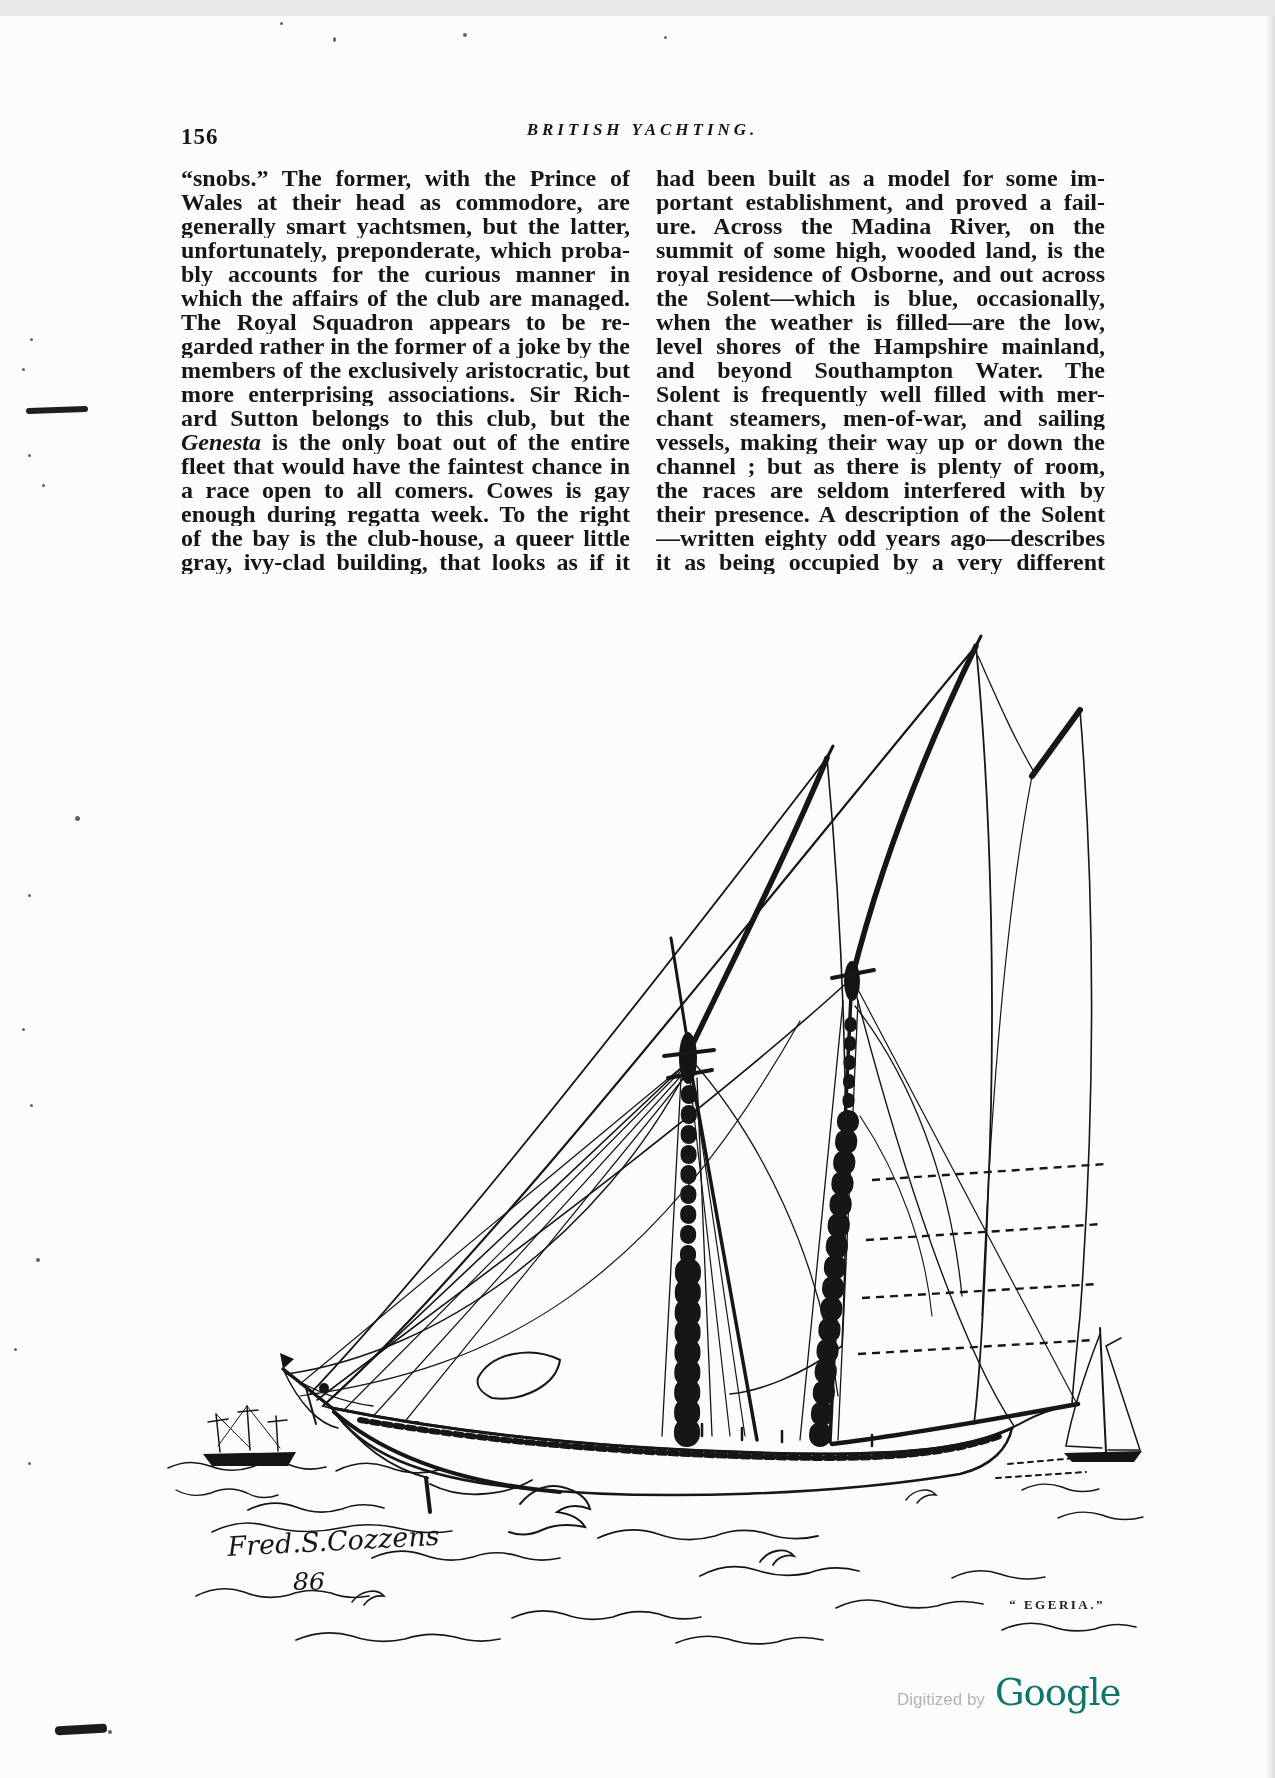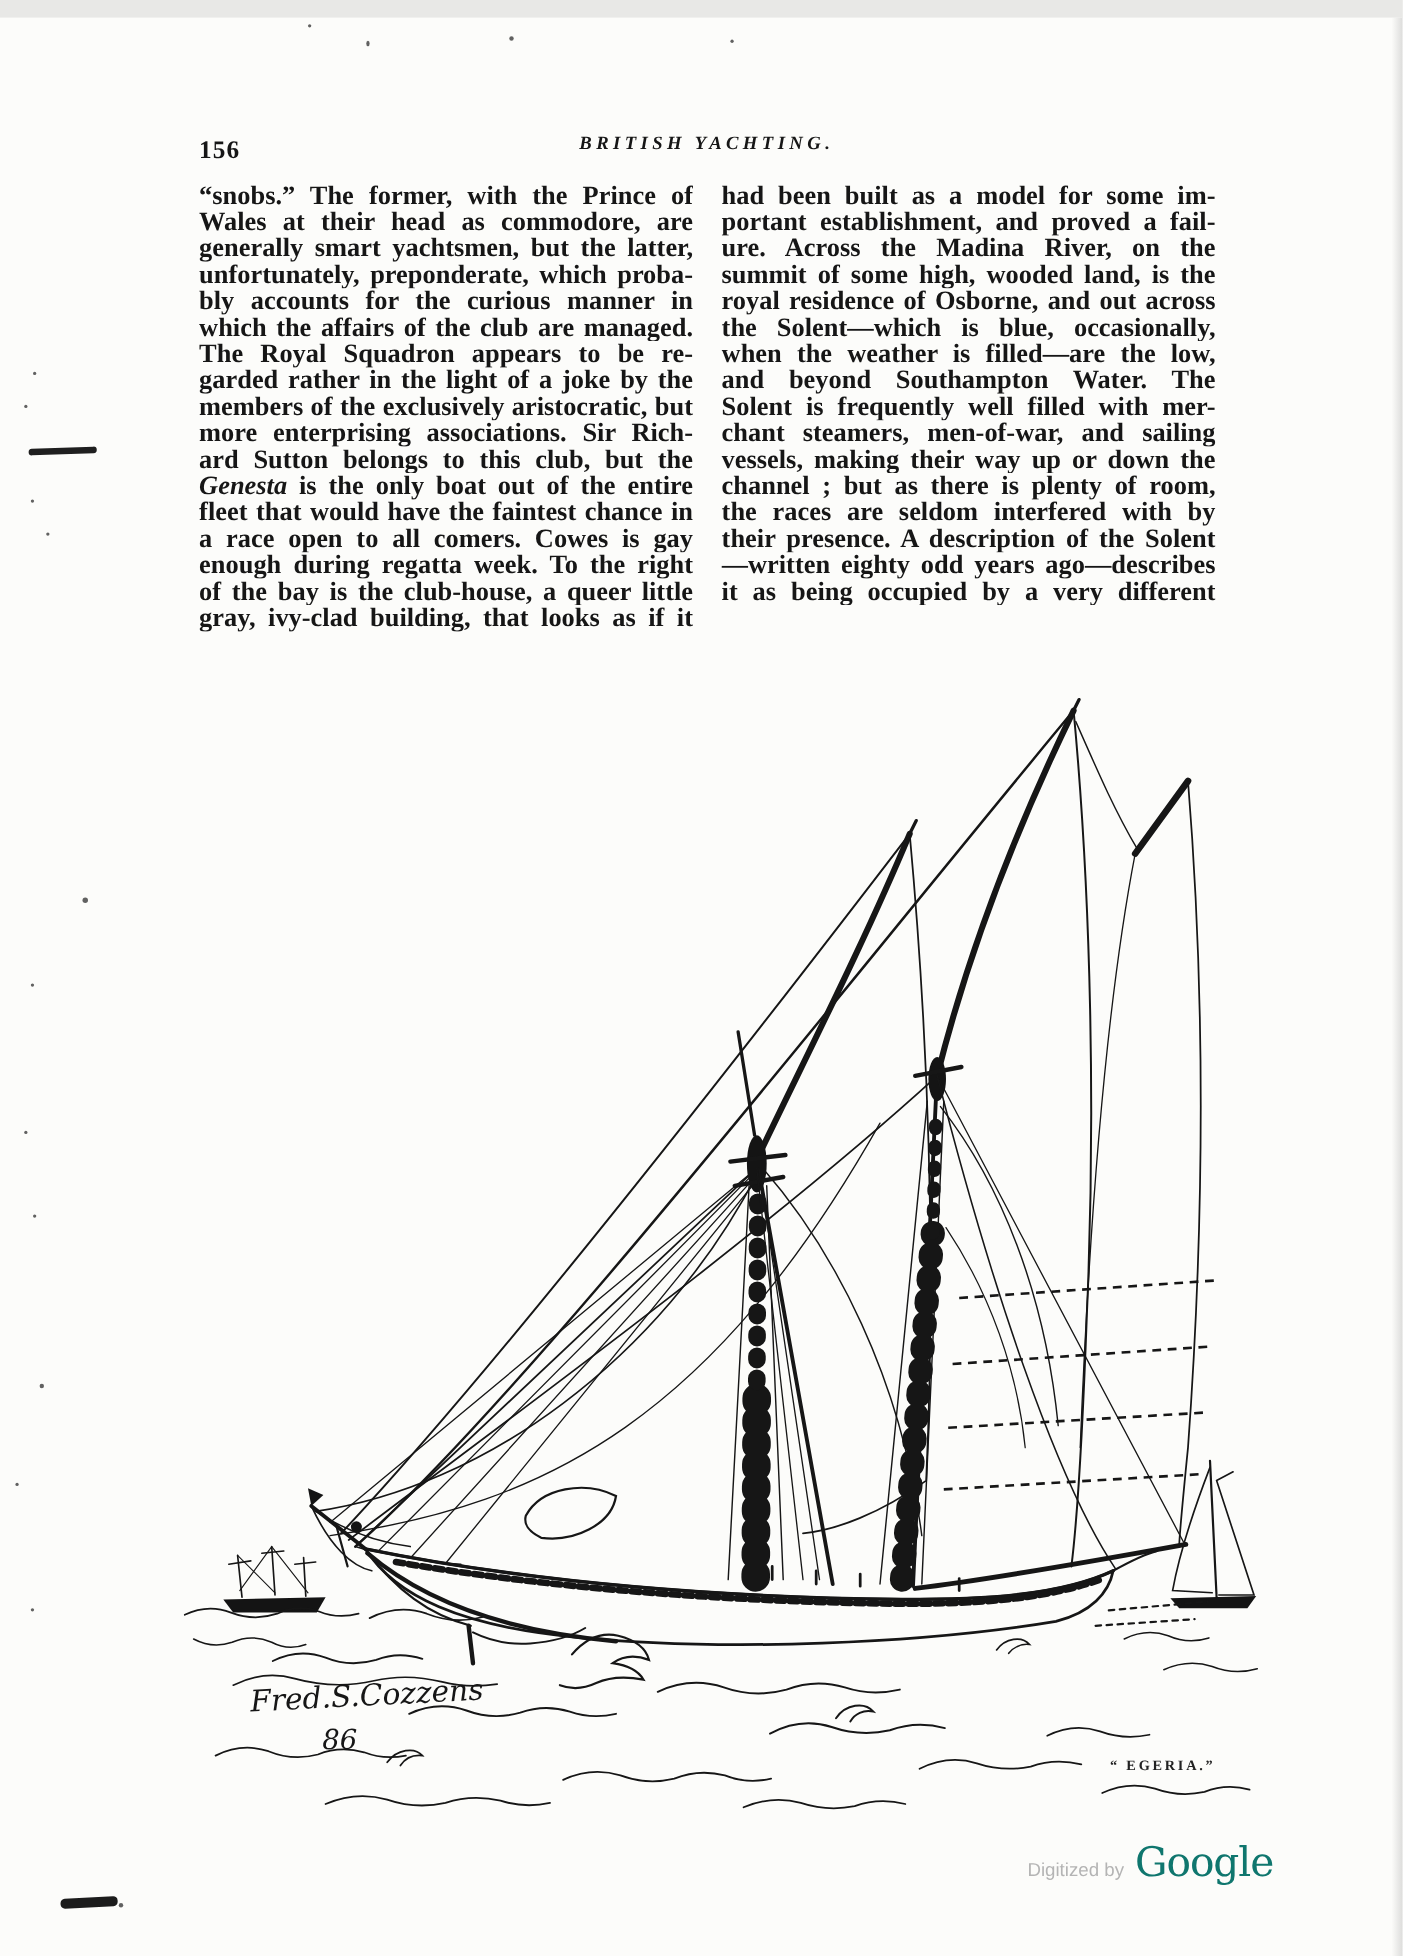--- a/index.html
+++ b/index.html
@@ -25,21 +25,21 @@
   .col-right { left:656px; }
   .tline { text-align:justify; text-align-last:justify; height:24px; overflow:hidden; }
   .tline i { font-style:italic; }
   
   .illo { position:absolute; left:0; top:556px; }
   .illo-caption {
     position:absolute; left:180px; top:1581px; width:925px; text-align:right;
     font-size:13px; font-weight:bold; letter-spacing:2.5px; color:#222;
   }
   
-  .watermark { position:absolute; left:934px; top:1655px; display:flex;
+  .watermark { position:absolute; left:897px; top:1655px; display:flex;
                align-items:baseline; gap:10px;justify-content:center; }
   .wm-prefix { font-family:"Liberation Sans","DejaVu Sans",sans-serif;
                font-size:17px; color:#b4b4b4; }
   .wm-logo   { font-family:"DejaVu Serif",serif; font-size:37px; color:#0f766e;
                letter-spacing:-1px; }
   
   .speck { position:absolute; background:#2e2e2e; border-radius:50%; opacity:.75; }
   .ink-dash { position:absolute; left:26px; top:391px; width:62px; height:6px;
               background:#1f1f1f; border-radius:3px; transform:rotate(-2deg); }
   .smudge { position:absolute; left:55px; top:1709px; width:52px; height:9px;
@@ -59,39 +59,40 @@
   <h1 class="booktitle">BRITISH YACHTING.</h1>
 
   <div class="col col-left">
       <div class="tline">“snobs.”  The former, with the Prince of</div>
       <div class="tline">Wales at their head as commodore, are</div>
       <div class="tline">generally smart yachtsmen, but the latter,</div>
       <div class="tline">unfortunately, preponderate, which proba-</div>
       <div class="tline">bly accounts for the curious manner in</div>
       <div class="tline">which the affairs of the club are managed.</div>
       <div class="tline">The Royal Squadron appears to be re-</div>
-      <div class="tline">garded rather in the light of a joke by the</div>
+      <div class="tline">garded rather in the former of a joke by the</div>
       <div class="tline">members of the exclusively aristocratic, but</div>
       <div class="tline">more enterprising associations.  Sir Rich-</div>
       <div class="tline">ard Sutton belongs to this club, but the</div>
       <div class="tline"><i>Genesta</i> is the only boat out of the entire</div>
       <div class="tline">fleet that would have the faintest chance in</div>
       <div class="tline">a race open to all comers.  Cowes is gay</div>
       <div class="tline">enough during regatta week.  To the right</div>
       <div class="tline">of the bay is the club-house, a queer little</div>
       <div class="tline">gray, ivy-clad building, that looks as if it</div>
     </div>
   <div class="col col-right">
       <div class="tline">had been built as a model for some im-</div>
       <div class="tline">portant establishment, and proved a fail-</div>
       <div class="tline">ure.  Across the Madina River, on the</div>
       <div class="tline">summit of some high, wooded land, is the</div>
       <div class="tline">royal residence of Osborne, and out across</div>
       <div class="tline">the Solent—which is blue, occasionally,</div>
       <div class="tline">when the weather is filled—are the low,</div>
+      <div class="tline">level shores of the Hampshire mainland,</div>
       <div class="tline">and beyond Southampton Water.  The</div>
       <div class="tline">Solent is frequently well filled with mer-</div>
       <div class="tline">chant steamers, men-of-war, and sailing</div>
       <div class="tline">vessels, making their way up or down the</div>
       <div class="tline">channel ; but as there is plenty of room,</div>
       <div class="tline">the races are seldom interfered with by</div>
       <div class="tline">their presence.  A description of the Solent</div>
       <div class="tline">—written eighty odd years ago—describes</div>
       <div class="tline">it as being occupied by a very different</div>
     </div>

